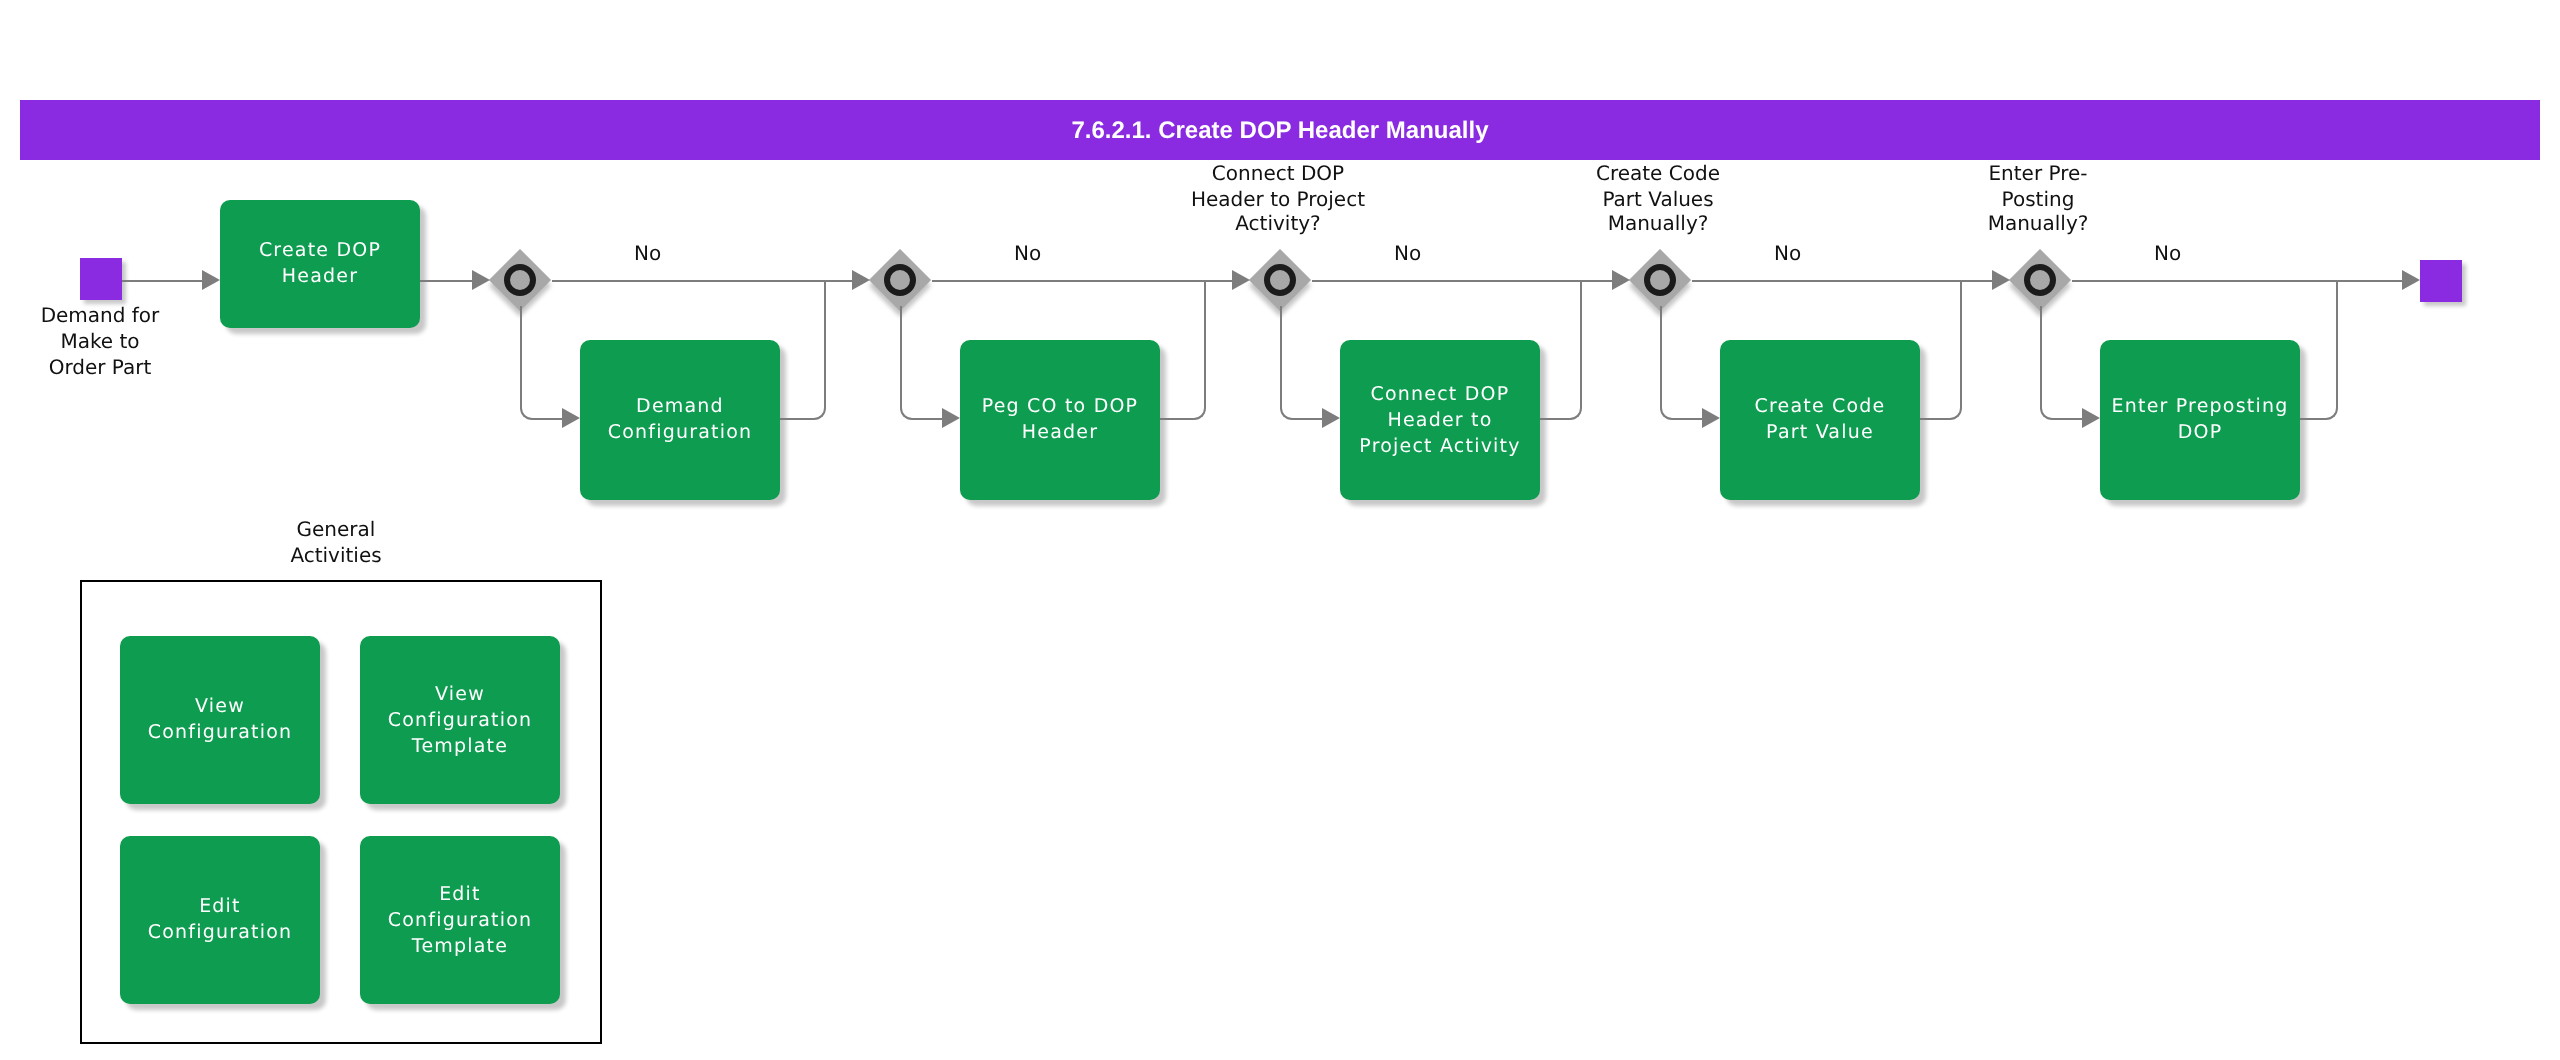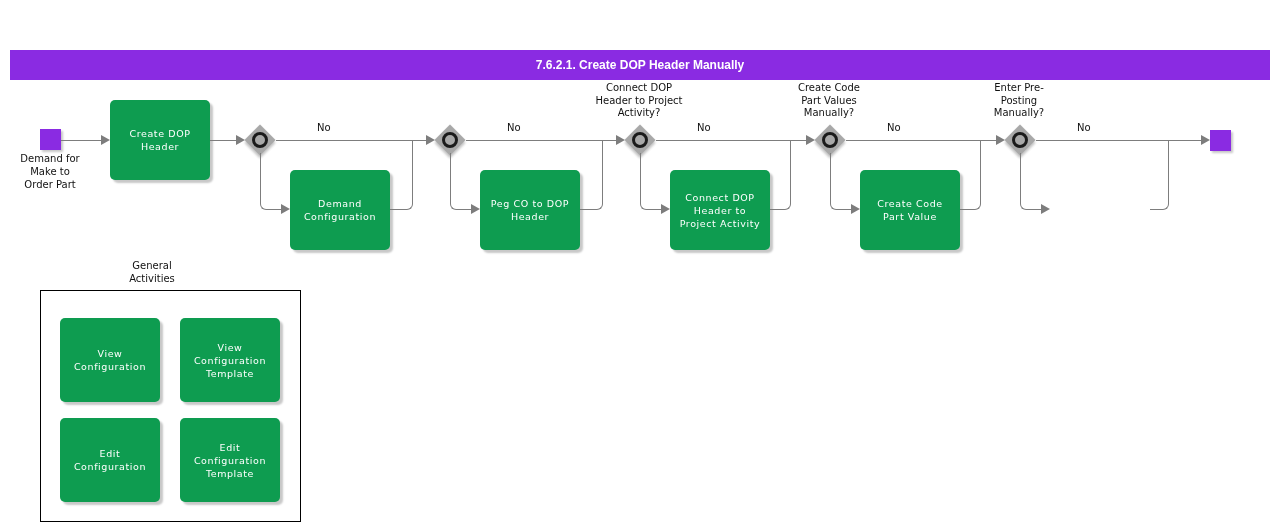--- a/index.html
+++ b/index.html
@@ -69,31 +69,33 @@
     <span>7.6.2.1. Create DOP Header Manually</span>
   </div>
 
   <div class="event-square" style="left:40px; top:129px;"></div>
   <div class="event-label" style="left:0px; top:152px;">Demand for
 Make to
 Order Part</div>
 
   <div class="event-square" style="left:1210px; top:130px;"></div>
 
-  <div class="activity" style="left:110px; top:100px; width:100px; height:80px;">Create DOP
+  <div class="activity" style="left:110px; top:100px; width:100px; height:64px;">Create DOP
 Header</div>
   <div class="activity" style="left:290px; top:170px; width:100px; height:80px;">Demand
 Configuration</div>
   <div class="activity" style="left:480px; top:170px; width:100px; height:80px;">Peg CO to DOP
 Header</div>
   <div class="activity" style="left:670px; top:170px; width:100px; height:80px;">Connect DOP
 Header to
 Project Activity</div>
   <div class="activity" style="left:860px; top:170px; width:100px; height:80px;">Create Code
 Part Value</div>
+  <div class="activity" style="left:1050px; top:170px; width:100px; height:80px;">Enter Preposting
+DOP</div>
 
   <div class="diamond" style="left:249px; top:129px;"></div>
   <div class="gw-circle" style="left:252px; top:132px;"></div>
   <div class="no-label" style="left:281px; top:122px;">No</div>
 
   <div class="diamond" style="left:439px; top:129px;"></div>
   <div class="gw-circle" style="left:442px; top:132px;"></div>
   <div class="no-label" style="left:471px; top:122px;">No</div>
 
   <div class="diamond" style="left:629px; top:129px;"></div>
@@ -152,21 +154,21 @@
 
   <div class="corner-dl" style="left:1020px; top:153px; width:20px; height:56px;"></div>
   <div class="arrow-r" style="left:1041px; top:204px;"></div>
 
   <div class="corner-ur" style="left:390px; top:140px; width:22px; height:69px;"></div>
   <div class="corner-ur" style="left:580px; top:140px; width:22px; height:69px;"></div>
   <div class="corner-ur" style="left:770px; top:140px; width:20px; height:69px;"></div>
   <div class="corner-ur" style="left:960px; top:140px; width:20px; height:69px;"></div>
   <div class="corner-ur" style="left:1150px; top:140px; width:18px; height:69px;"></div>
 
-  <div class="ga-title" style="left:102px; top:259px;">General
+  <div class="ga-title" style="left:118px; top:259px;">General
 Activities</div>
   <div class="ga-frame" style="left:40px; top:290px; width:259px; height:230px;"></div>
 
   <div class="activity" style="left:60px;  top:318px; width:100px; height:84px;">View
 Configuration</div>
   <div class="activity" style="left:180px; top:318px; width:100px; height:84px;">View
 Configuration
 Template</div>
   <div class="activity" style="left:60px;  top:418px; width:100px; height:84px;">Edit
 Configuration</div>

